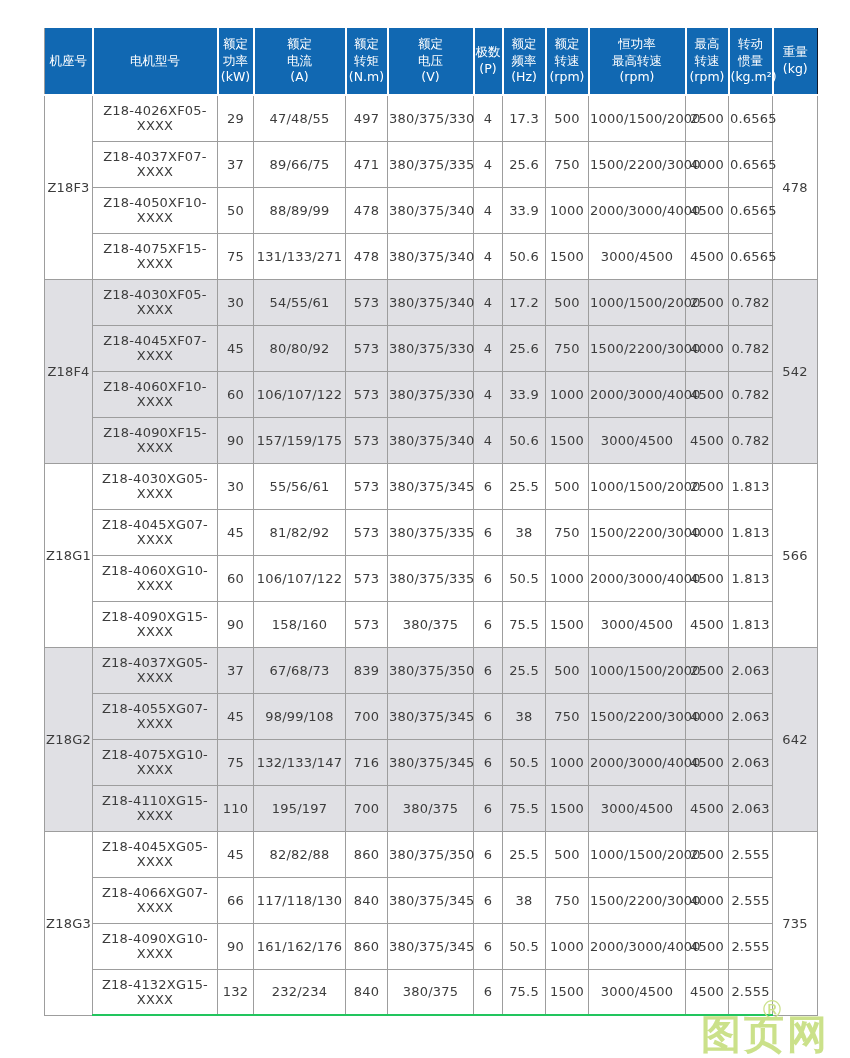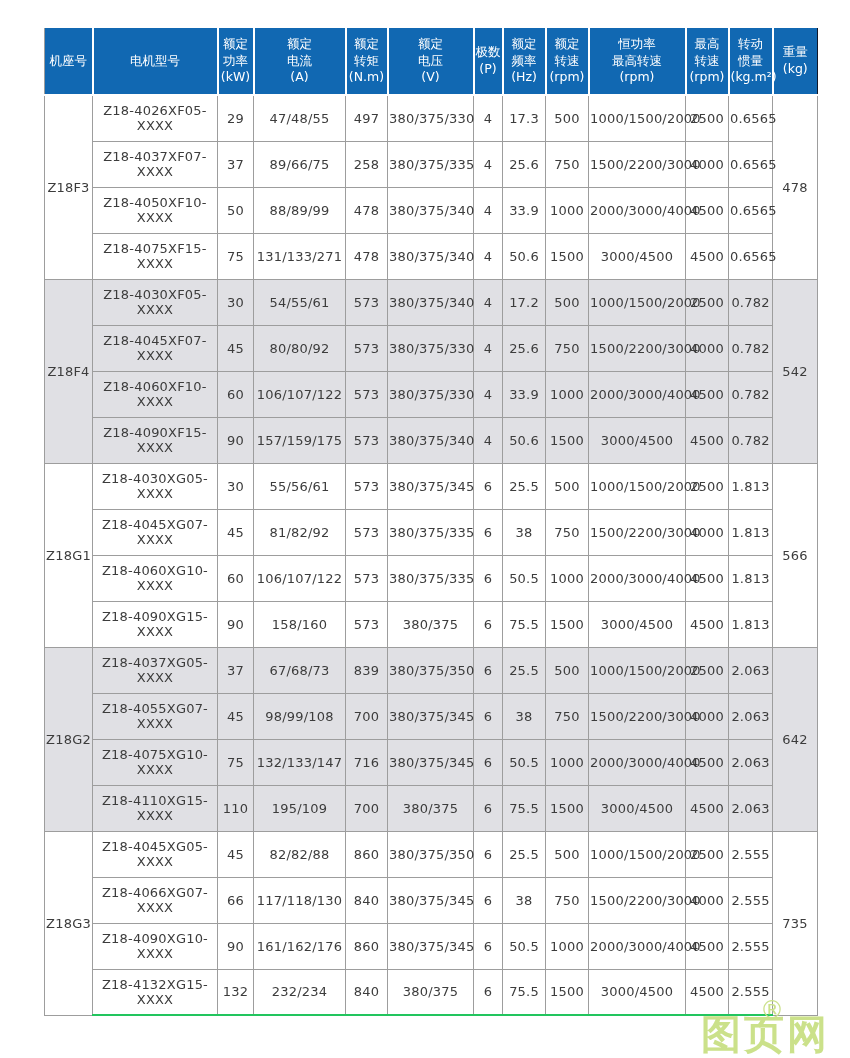--- a/index.html
+++ b/index.html
@@ -141,21 +141,21 @@
           <td>500</td>
           <td>1000/1500/2000</td>
           <td>2500</td>
           <td>0.6565</td>
           <td rowspan="4">478</td>
         </tr>
         <tr class="band-white">
           <td>Z18-4037XF07-XXXX</td>
           <td>37</td>
           <td>89/66/75</td>
-          <td>258</td>
+          <td>471</td>
           <td>380/375/335</td>
           <td>4</td>
           <td>25.6</td>
           <td>750</td>
           <td>1500/2200/3000</td>
           <td>4000</td>
           <td>0.6565</td>
         </tr>
         <tr class="band-white">
           <td>Z18-4050XF10-XXXX</td>
@@ -328,21 +328,21 @@
           <td>6</td>
           <td>50.5</td>
           <td>1000</td>
           <td>2000/3000/4000</td>
           <td>4500</td>
           <td>2.063</td>
         </tr>
         <tr class="band-gray">
           <td>Z18-4110XG15-XXXX</td>
           <td>110</td>
-          <td>195/109</td>
+          <td>195/197</td>
           <td>700</td>
           <td>380/375</td>
           <td>6</td>
           <td>75.5</td>
           <td>1500</td>
           <td>3000/4500</td>
           <td>4500</td>
           <td>2.063</td>
         </tr>
         <tr class="band-white">

